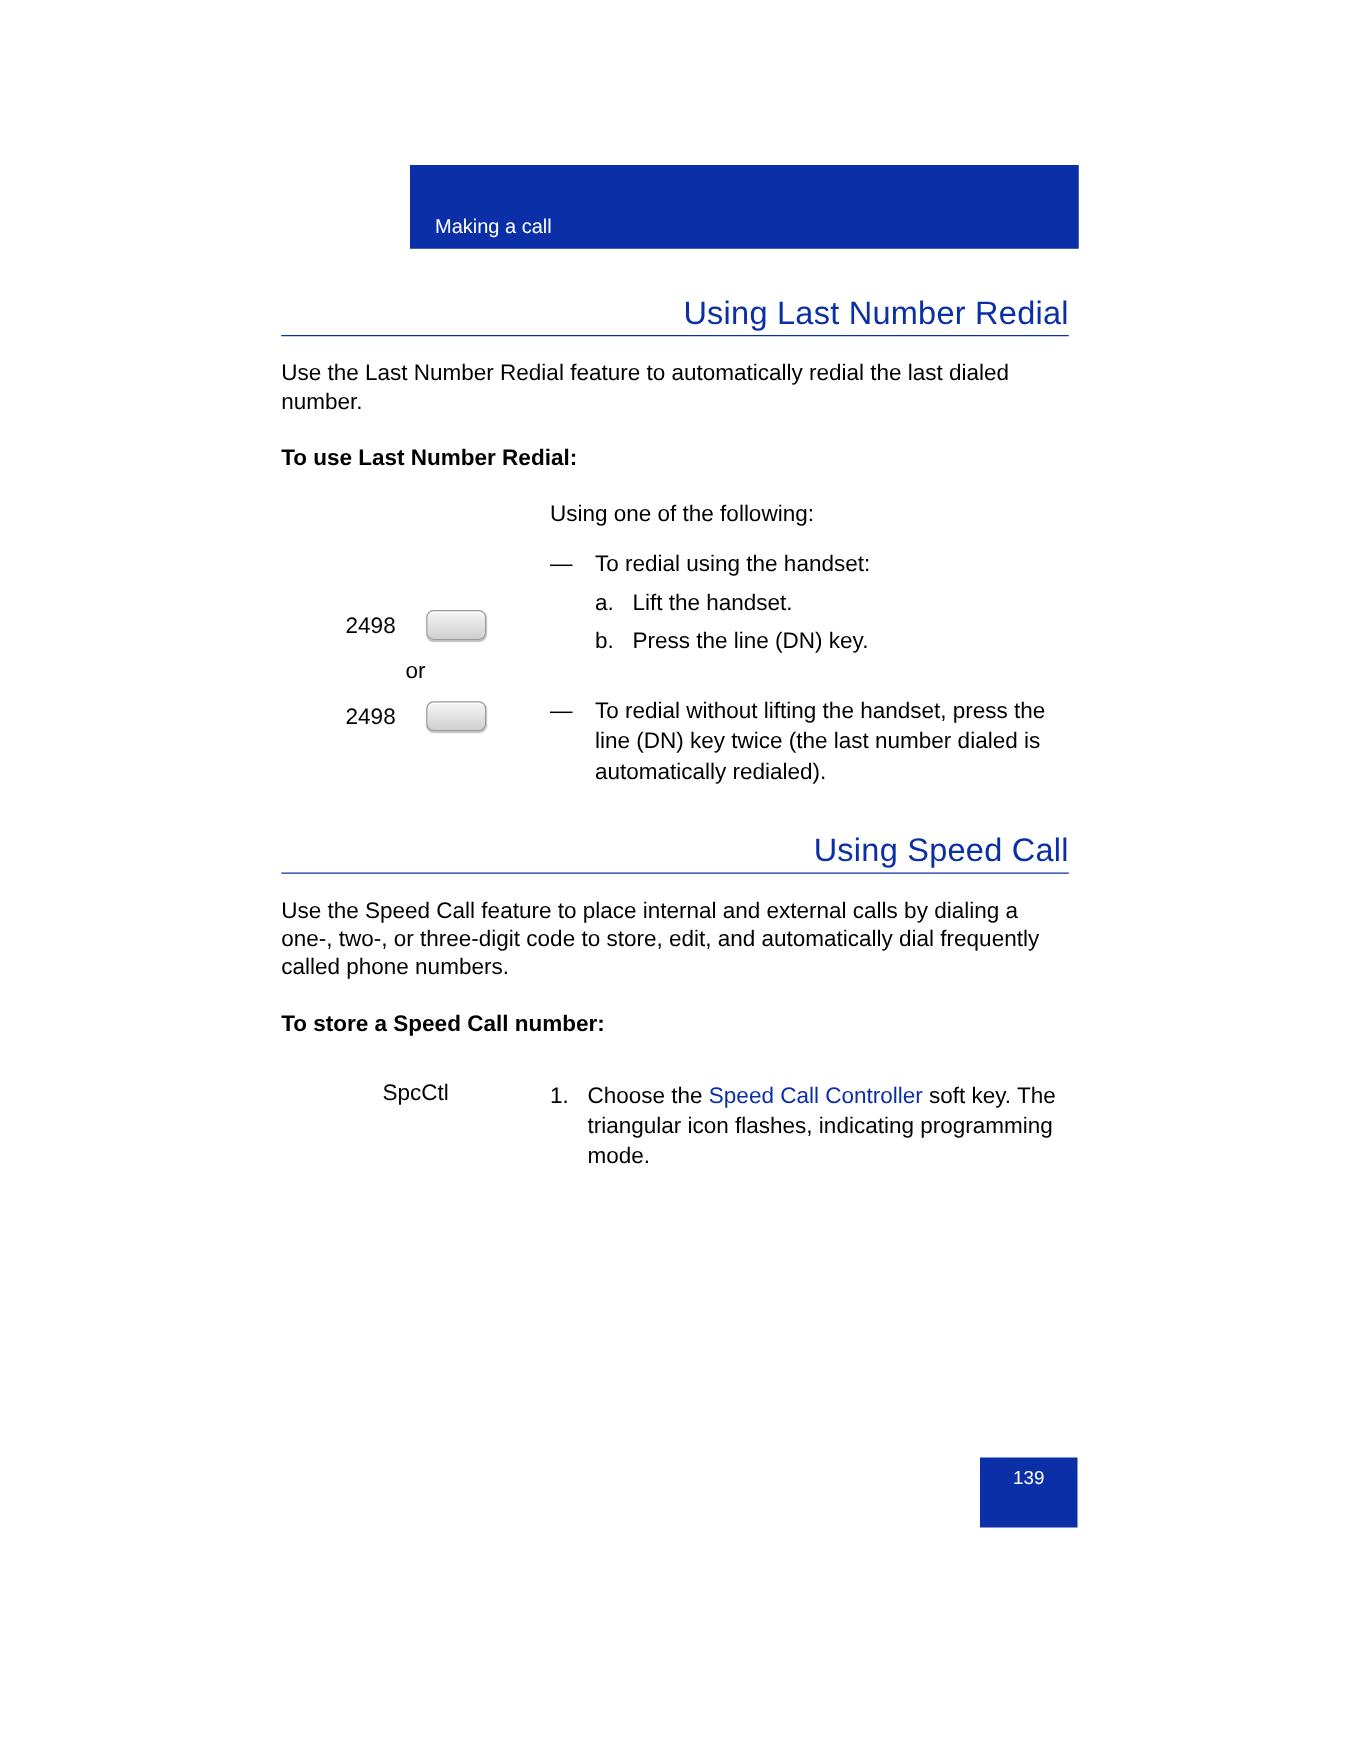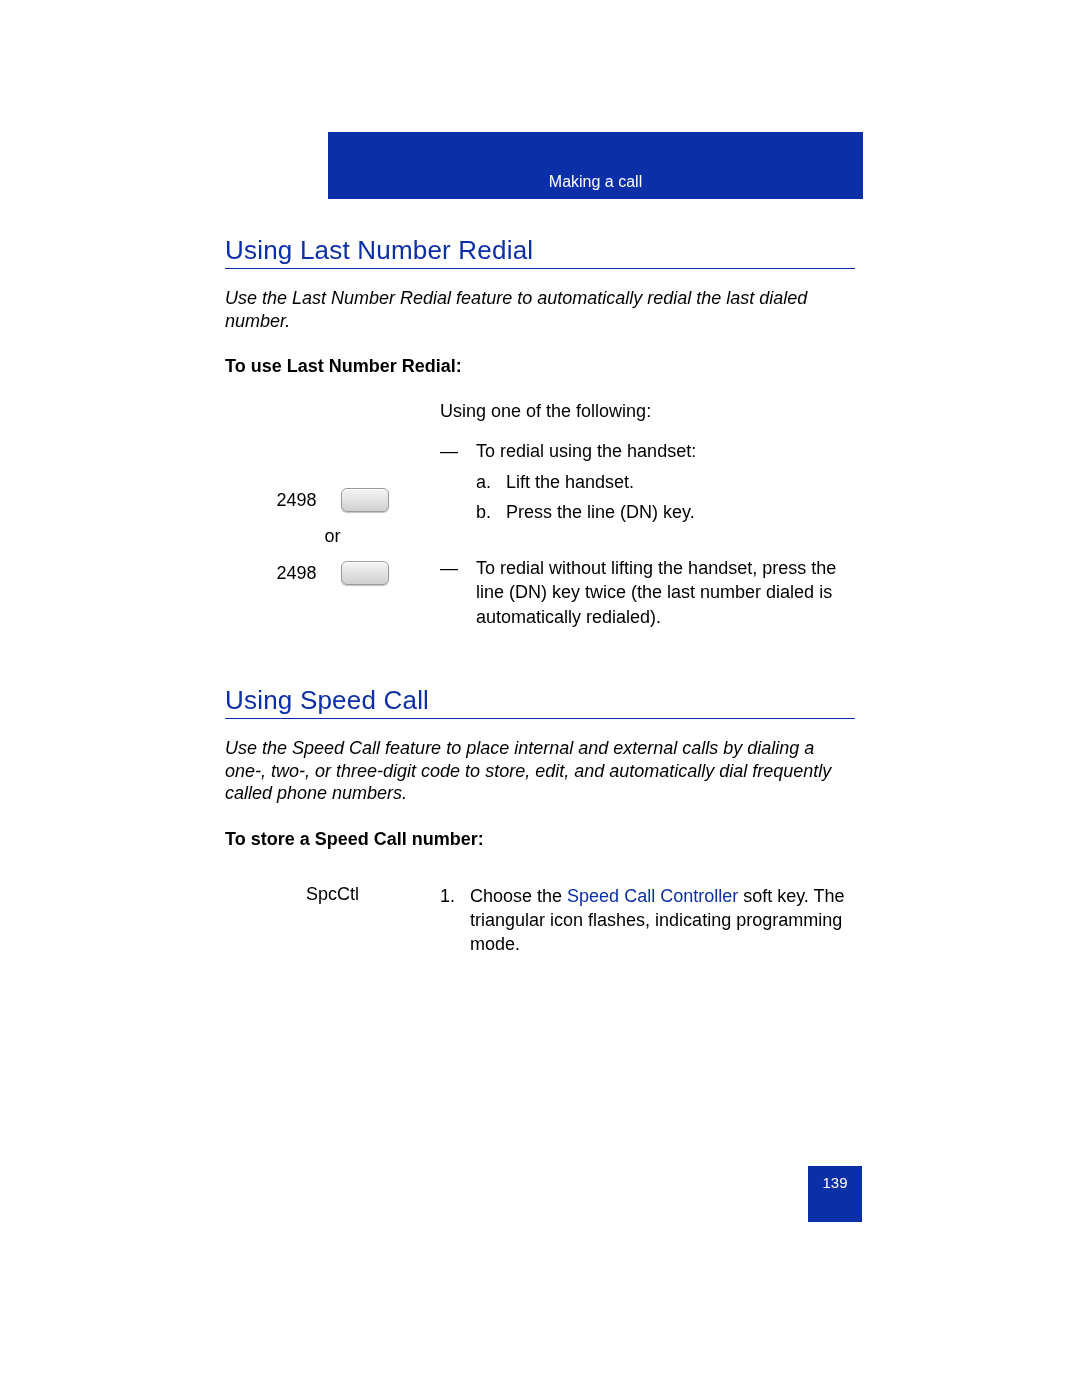--- a/index.html
+++ b/index.html
@@ -20,51 +20,51 @@
     position: absolute;
     top: 132px;
     left: 328px;
     width: 535px;
     height: 67px;
     background: #0b2fa7;
     box-sizing: border-box;
     padding: 0 20px;
     display: flex;
     align-items: flex-end;
-    justify-content: center;
+    justify-content: flex-start;
   }
   .header-band span {
     color: #fff;
     font-size: 16px;
     padding-bottom: 8px;
   }
   .content {
     position: absolute;
     top: 215px;
     left: 225px;
     width: 630px;
   }
   h2.section-title {
     font-family: Arial, Helvetica, sans-serif;
     font-weight: normal;
     color: #0b2fa7;
     font-size: 26px;
     margin: 20px 0 2px 0;
     letter-spacing: 0.2px;
+    text-align: right;
   }
   hr.section-rule {
     border: none;
     border-top: 1.2px solid #0b2fa7;
     margin: 0 0 18px 0;
   }
   p.body {
     font-size: 18px;
     line-height: 1.25;
     margin: 0 0 20px 0;
-    font-style: italic;
   }
   .subhead {
     font-weight: bold;
     font-size: 18px;
     margin: 24px 0 22px 0;
   }
   .proc-row {
     display: flex;
     align-items: flex-start;
     margin-bottom: 8px;
@@ -157,21 +157,21 @@
     flex: 0 0 30px;
   }
   .bold-blue {
     color: #0b2fa7;
     font-weight: normal;
   }
   .page-number-box {
     position: absolute;
     bottom: 175px;
     right: 218px;
-    width: 54px;
+    width: 78px;
     height: 56px;
     background: #0b2fa7;
     display: flex;
     align-items: flex-start;
     justify-content: center;
     padding-top: 8px;
     box-sizing: border-box;
     margin-left: 48px;
   }
   .page-number-box span {
@@ -225,21 +225,21 @@
           <div class="content-text">Press the line (DN) key.</div>
         </div>
 
         <div class="dash-item dash-block2">
           <div class="dash">—</div>
           <div class="dash-content">To redial without lifting the handset, press the line (DN) key twice (the last number dialed is automatically redialed).</div>
         </div>
       </div>
     </div>
 
-    <h2 class="section-title" style="margin-top:52px;">Using Speed Call</h2>
+    <h2 class="section-title" style="margin-top:32px;">Using Speed Call</h2>
     <hr class="section-rule">
 
     <p class="body">Use the Speed Call feature to place internal and external calls by dialing a one-, two-, or three-digit code to store, edit, and automatically dial frequently called phone numbers.</p>
 
     <div class="subhead">To store a Speed Call number:</div>
 
     <div class="spc-row">
       <div class="spc-left">SpcCtl</div>
       <div class="spc-right">
         <div class="num-item">

